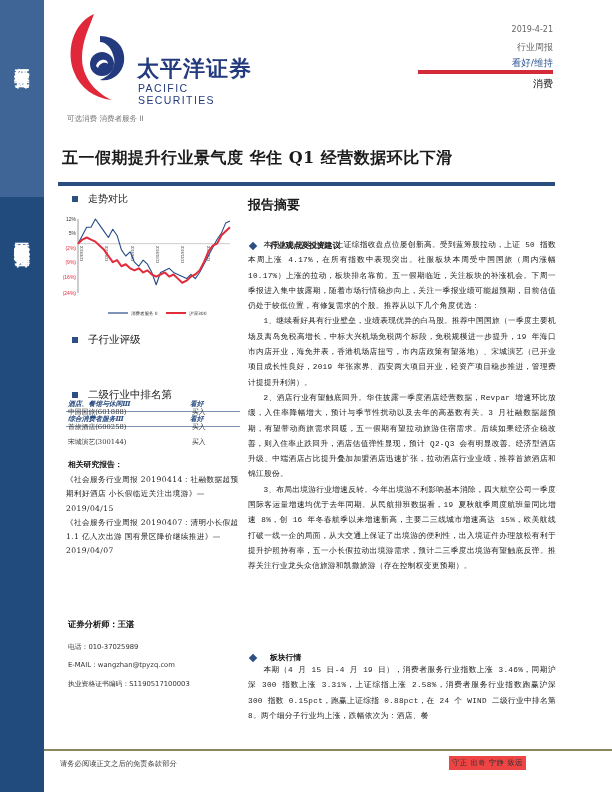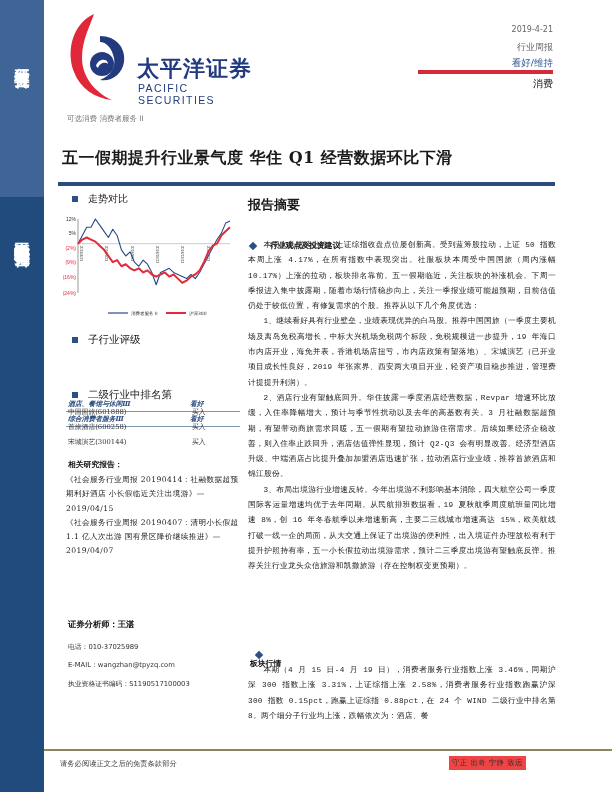--- a/index.html
+++ b/index.html
@@ -60,21 +60,21 @@
   .analyst { position: absolute; left: 68px; font-size: 6.8px; color: #333; font-family: "DejaVu Sans", sans-serif; }
   .analyst.tel { top: 642px; }
   .analyst.mail { top: 660px; }
   .analyst.cert { top: 679px; }
 
   
   .summary-title { position: absolute; left: 248px; top: 196px; font-size: 13px; font-weight: bold; color: #1a1a1a; }
   .bullet-head { position: absolute; left: 250px; font-size: 7.8px; font-weight: bold; color: #111; display: flex; align-items: center; }
   .diamond { display: inline-block; width: 6px; height: 6px; background: #2d4f82; transform: rotate(45deg); margin-right: 14px; }
   .bullet-head.h1 { top: 240px; }
-  .bullet-head.h2 { top: 652px; flex-direction: column; }
+  .bullet-head.h2 { top: 652px; }
 
   .body { position: absolute; left: 248px; width: 308px; font-size: 7.7px; line-height: 15.3px; color: #222; text-align: justify; letter-spacing: 0.3px; }
   .body p { text-indent: 2em; font-family: Liberation Mono, monospace; }
   .body.b1 { top: 238px; }
   .body.b2 { top: 663px; }
 
   
   .footer-rule { position: absolute; left: 44px; top: 749px; width: 568px; height: 2px; background: #8c8660; }
   .footer-left { position: absolute; left: 60px; top: 759px; font-size: 7.3px; color: #444; }
   .footer-right { position: absolute; left: 449px; top: 756px; font-size: 7.3px; color: #333; background: #ef4444; padding: 2px 3px; letter-spacing: 0.5px; }

